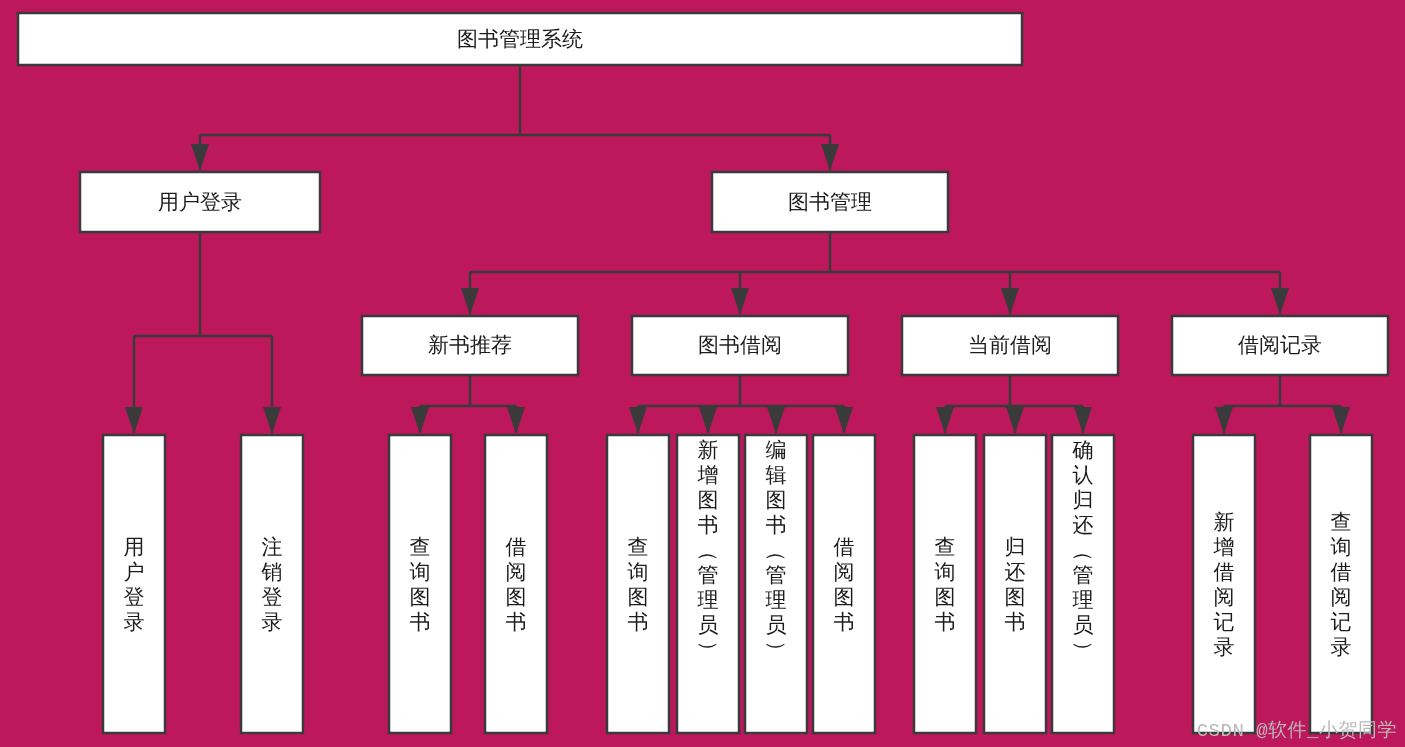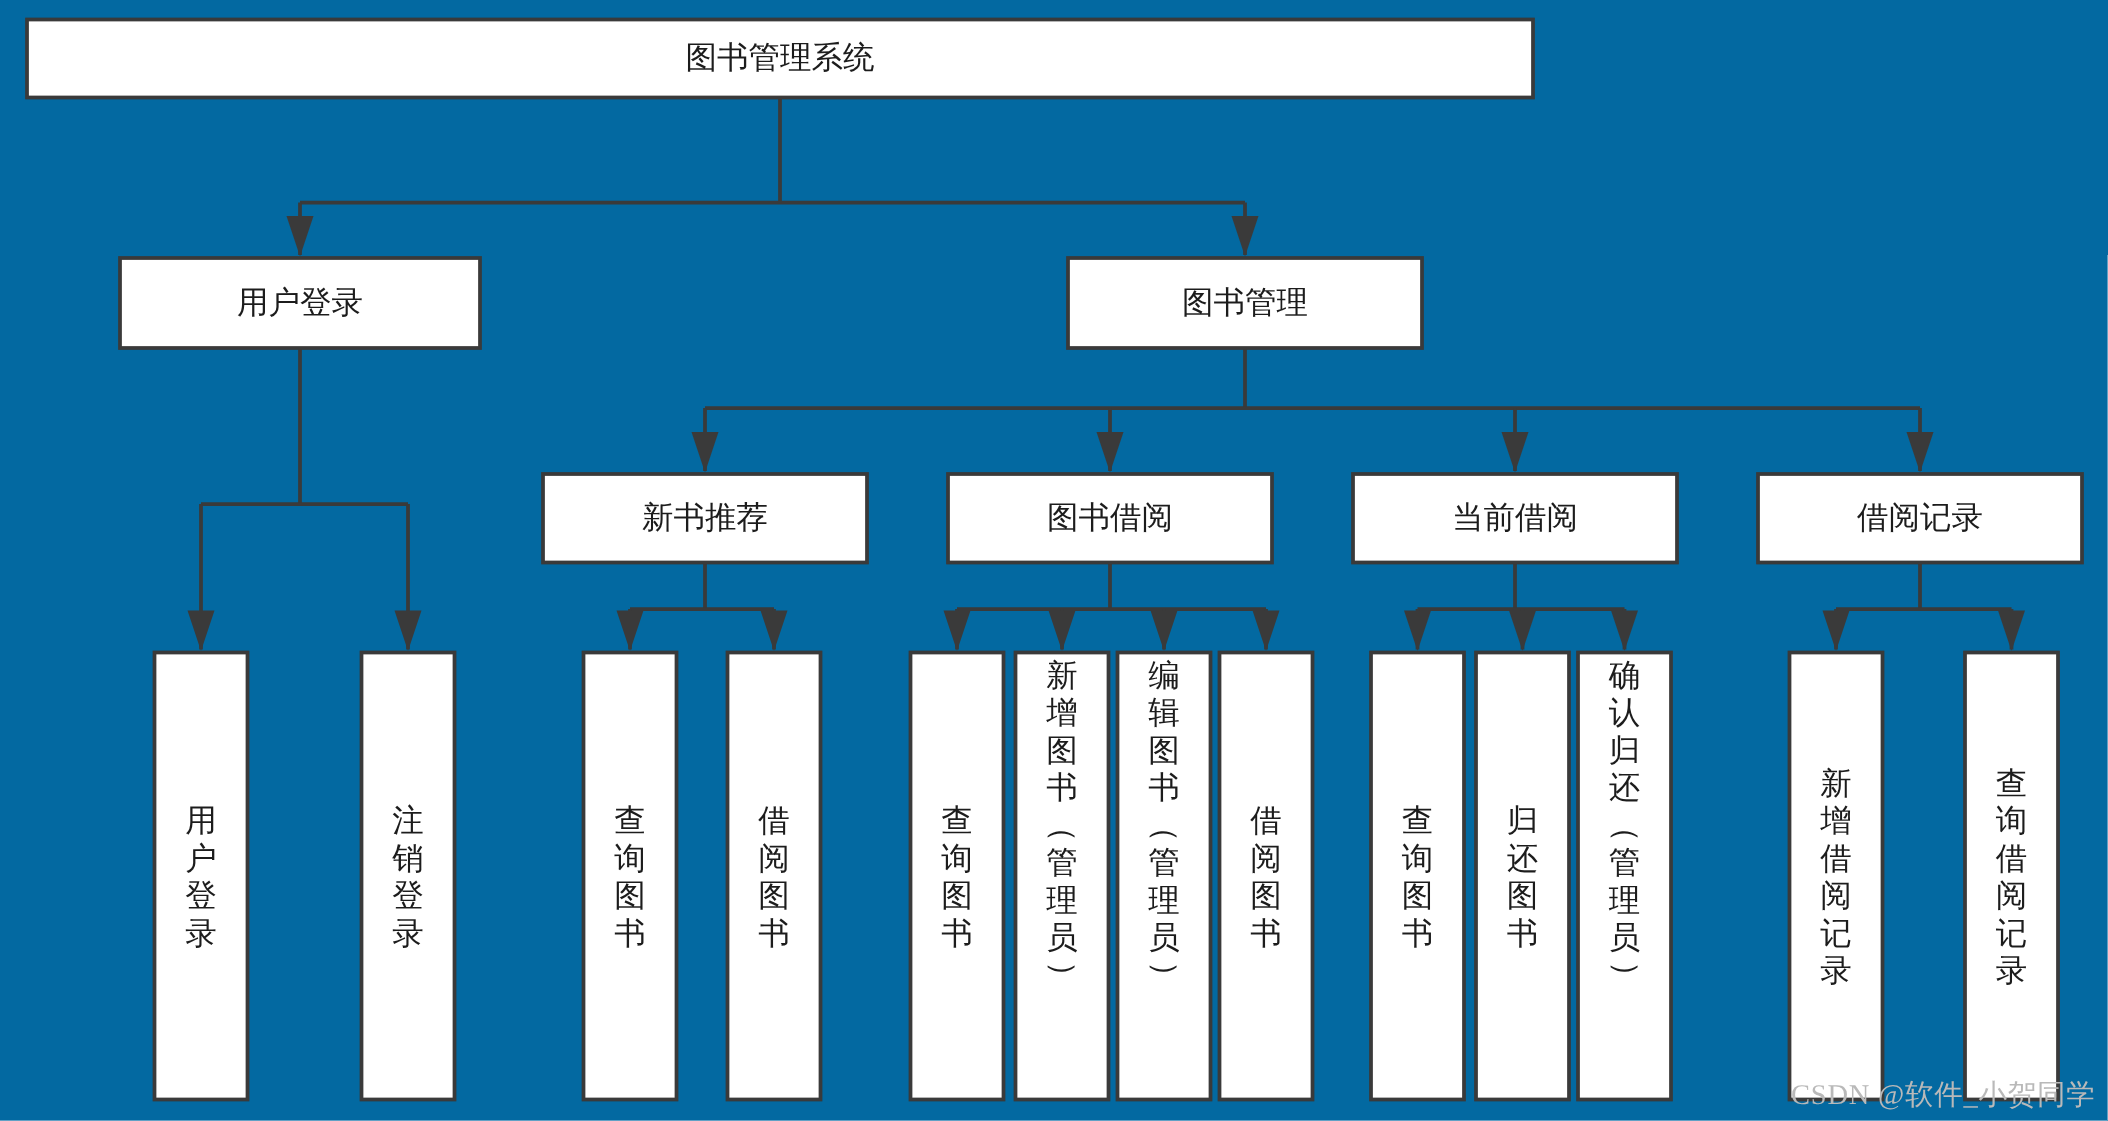--- a/index.html
+++ b/index.html
@@ -11,21 +11,21 @@
     width: 1405px;
     height: 747px;
     font-family: "Liberation Sans", "DejaVu Sans", sans-serif;
     overflow: hidden;
     position: relative;
   }
   #diagram-root {
     position: relative;
     width: 1405px;
     height: 747px;
-    background: #0369a1;
+    background: #be185d;
   }
   svg#diagram-svg {
     position: absolute;
     left: 0;
     top: 0;
     width: 1405px;
     height: 747px;
     display: block;
   }
   .node-box {
@@ -53,21 +53,21 @@
   .node-label-v {
     font-family: "Liberation Sans", "DejaVu Sans", sans-serif;
     font-size: 21px;
     fill: #1c1c1c;
     text-anchor: middle;
   }
   .watermark-text {
     position: absolute;
     right: 8px;
     bottom: 4px;
-    font-family: Liberation Serif, serif;
+    font-family: Liberation Mono, monospace;
     font-size: 19px;
     color: #b9b9b9;
     letter-spacing: 0.5px;
     white-space: nowrap;
     user-select: none;
   }
 </style>
 </head>
 <body>
 

